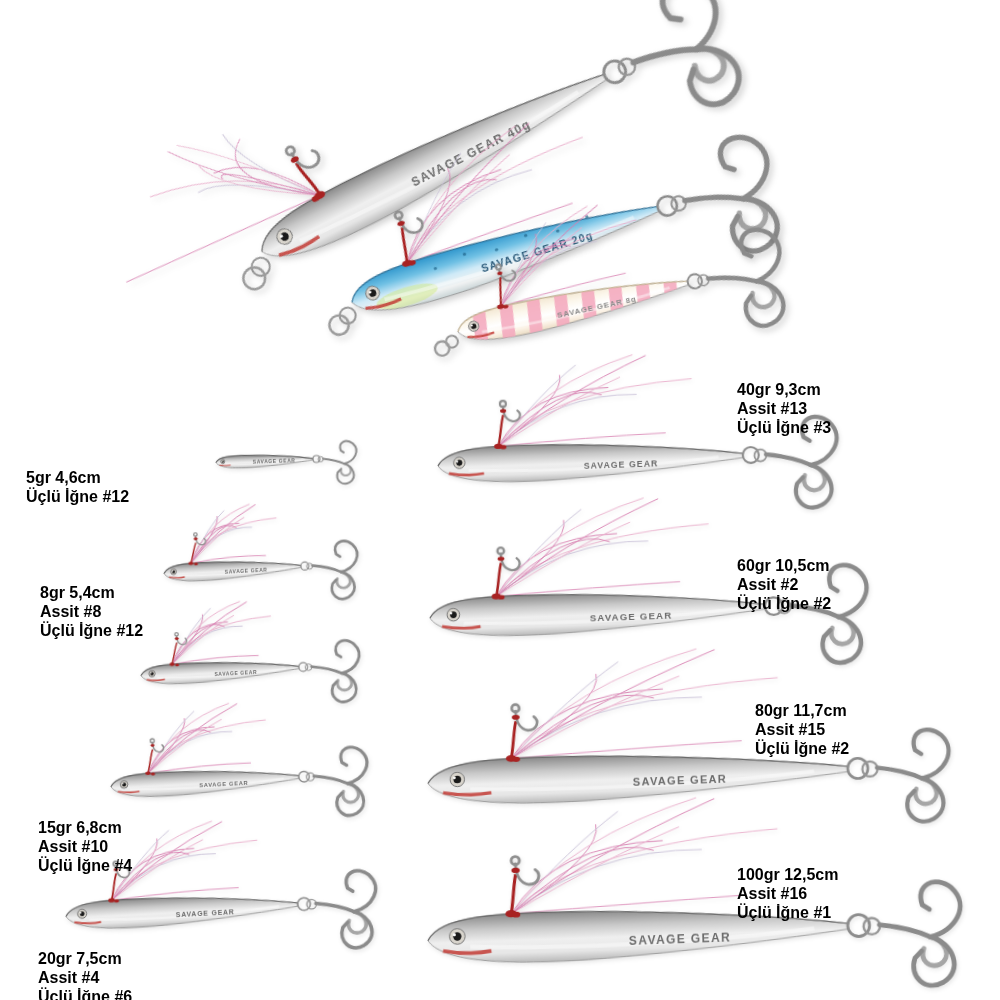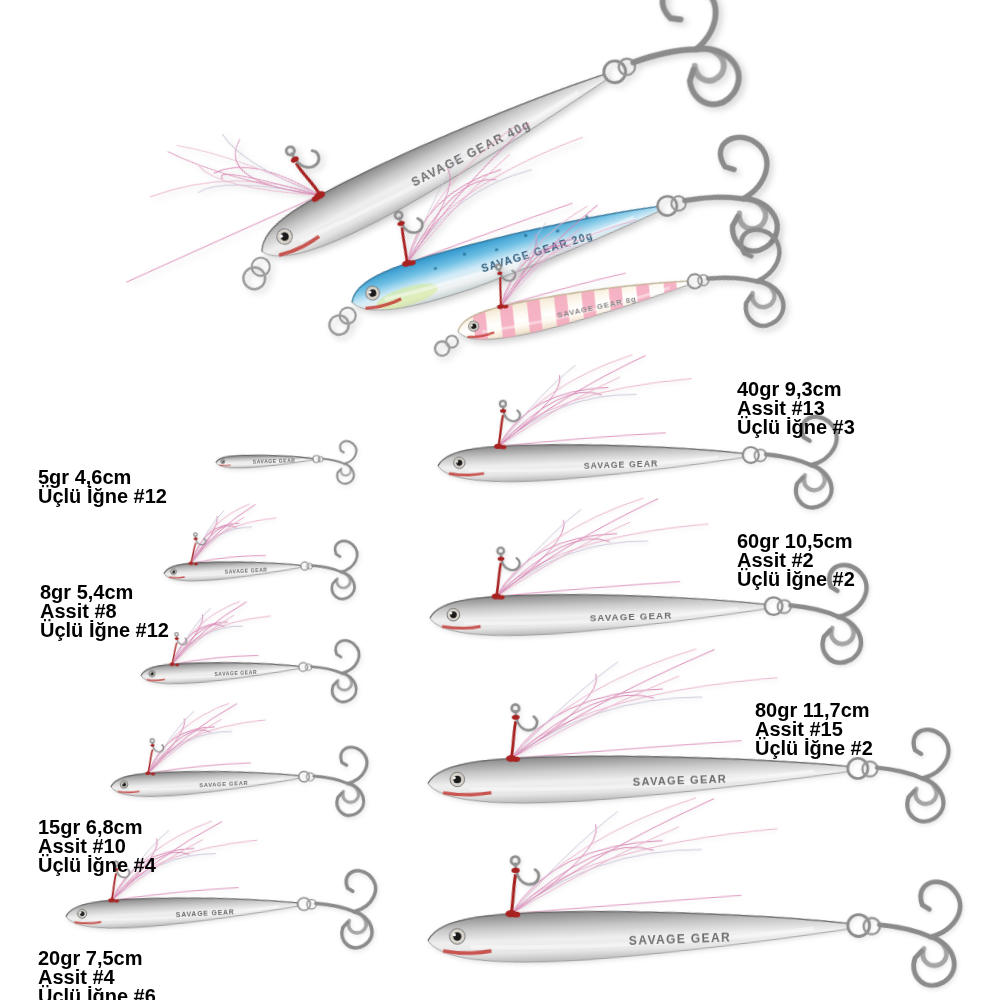--- a/index.html
+++ b/index.html
@@ -1,18 +1,18 @@
 <!DOCTYPE html>
 <html><head>
 <meta charset="utf-8">
 <style>
   html,body{margin:0;padding:0;background:#fff;}
   #stage{position:relative;width:1000px;height:1000px;background:#ffffff;overflow:hidden;
          font-family:"Liberation Sans",sans-serif;}
-  .spec{position:absolute;font-weight:bold;font-size:20px;line-height:19px;color:#000;}
+  .spec{position:absolute;font-weight:bold;font-size:16px;line-height:19px;color:#000;}
   svg{overflow:visible;}
 </style>
 </head>
 <body>
 
 <div id="stage">
 
   <div id="lure-layer">
       <svg width="597.698" height="156.6" viewBox="-36 -112.6 597.698 156.6" style="position:absolute;left:226px;top:139.4px;transform:rotate(-27deg);transform-origin:36px 112.6px;overflow:visible;filter:drop-shadow(2px 4px 3px rgba(0,0,0,0.18));">
     <defs>
@@ -610,21 +610,21 @@
     <circle cx="444.024" cy="1.092" r="8.19" fill="none" stroke="#979797" stroke-width="2.4024"></circle>
     <g transform="translate(451.668,0) scale(2.295)" fill="none" stroke="#8b8b8b" stroke-width="2.1" stroke-linecap="round">
       <path d="M0 0 C 8 1 16 3 22 6"></path>
       <path d="M22 6 C 33 4 40 -7 32 -15 C 25 -21 16 -17 19 -8 L 22 -6"></path>
       <path d="M22 6 C 32 9 36 21 27 26 C 19 30 12 23 15 15 L 18 12"></path>
       <path d="M22 6 C 29 8 31 15 26 18 C 21 20 17 16 19 11" opacity="0.75"></path>
     </g>
   </svg>
     </div>
 
-  <div class="spec" style="left:38px;top:468px">
+  <div class="spec" style="left:26px;top:468px">
     <div>5gr 4,6cm</div>
     <div>Üçlü İğne #12</div>
   </div>
   <div class="spec" style="left:40px;top:583px">
     <div>8gr 5,4cm</div>
     <div>Assit #8</div>
     <div>Üçlü İğne #12</div>
   </div>
   <div class="spec" style="left:38px;top:818px">
     <div>15gr 6,8cm</div>
@@ -635,24 +635,29 @@
     <div>20gr 7,5cm</div>
     <div>Assit #4</div>
     <div>Üçlü İğne #6</div>
   </div>
 
   <div class="spec" style="left:737px;top:380px">
     <div>40gr 9,3cm</div>
     <div>Assit #13</div>
     <div>Üçlü İğne #3</div>
   </div>
-  <div class="spec" style="left:737px;top:532px">
+  <div class="spec" style="left:737px;top:556px">
     <div>60gr 10,5cm</div>
     <div>Assit #2</div>
     <div>Üçlü İğne #2</div>
   </div>
   <div class="spec" style="left:755px;top:701px">
     <div>80gr 11,7cm</div>
     <div>Assit #15</div>
     <div>Üçlü İğne #2</div>
   </div>
+  <div class="spec" style="left:737px;top:865px">
+    <div>100gr 12,5cm</div>
+    <div>Assit #16</div>
+    <div>Üçlü İğne #1</div>
+  </div>
 
 </div>
 
 </body></html>

